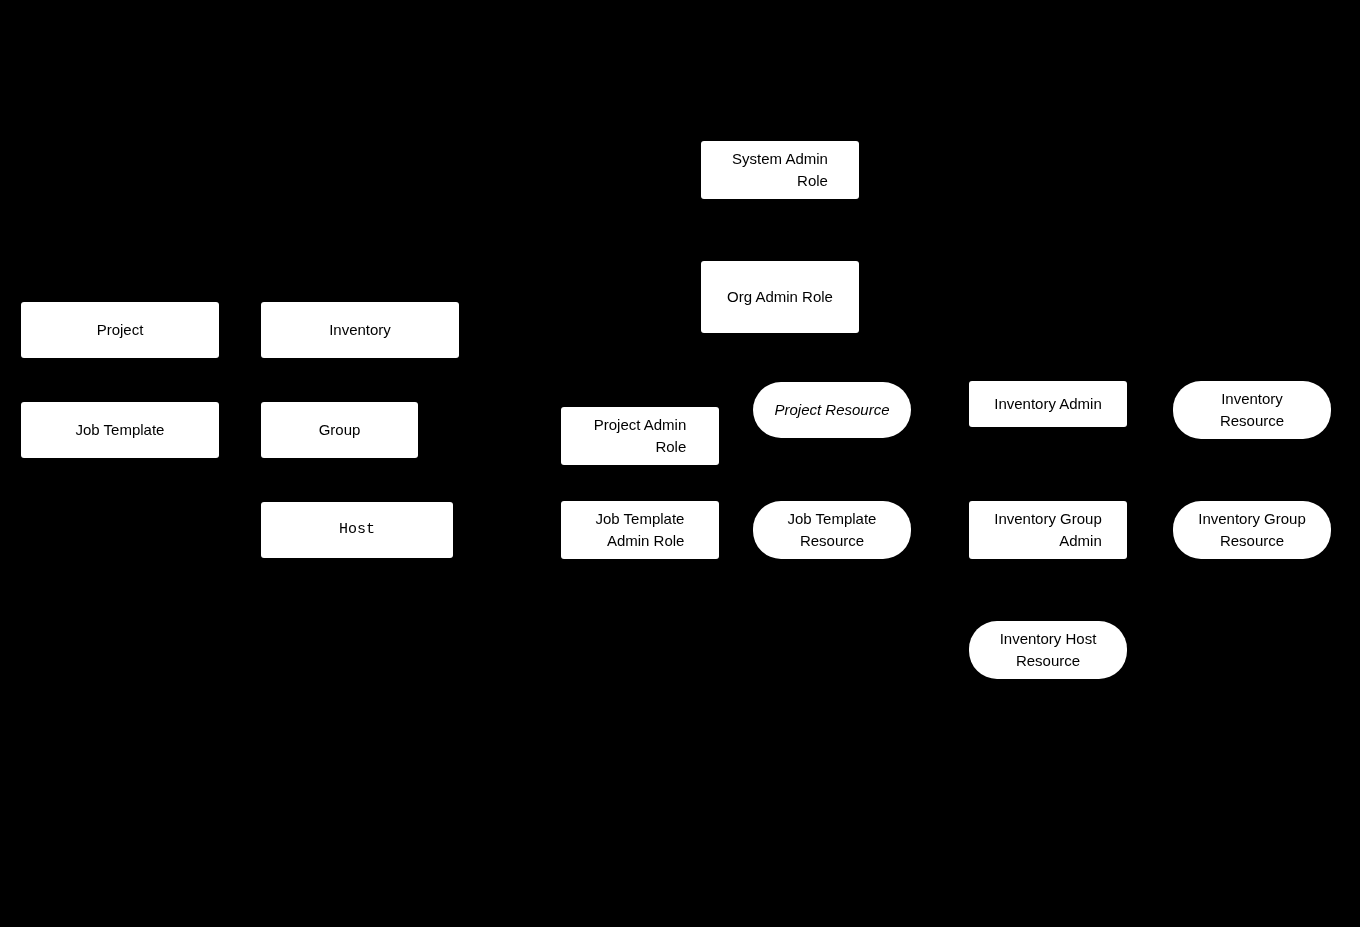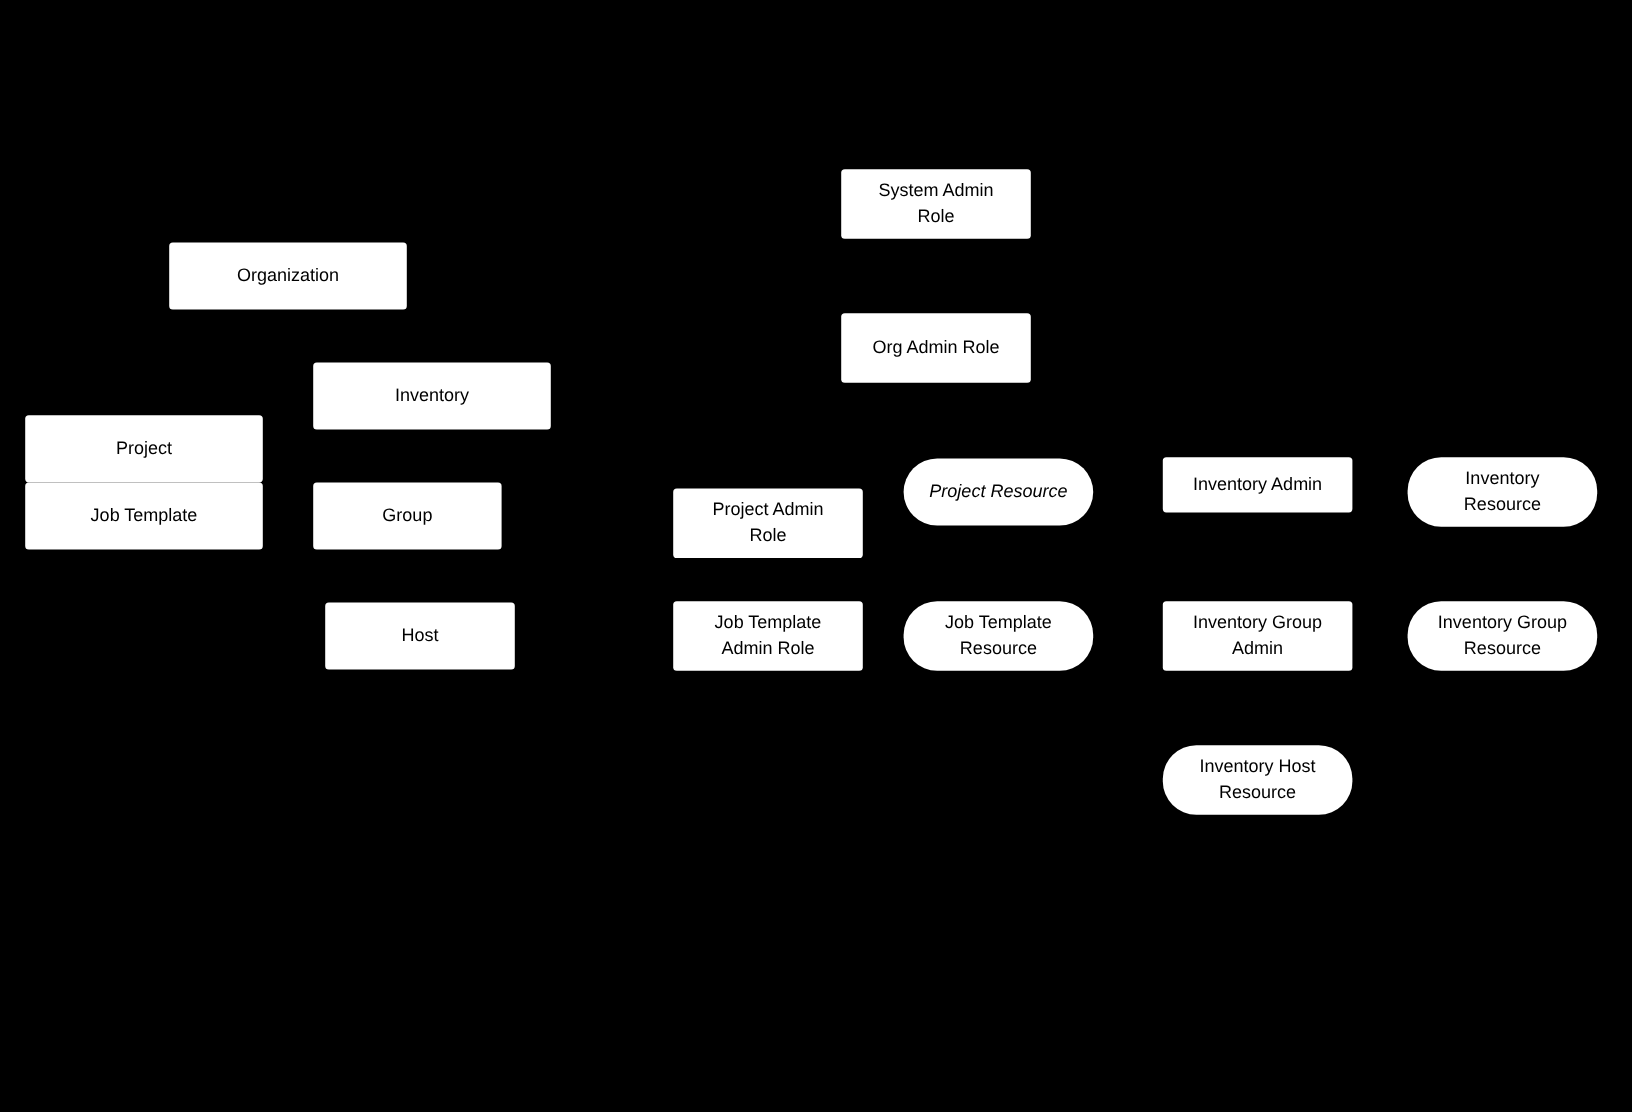--- a/index.html
+++ b/index.html
@@ -26,60 +26,58 @@
     font-size: 15px;
     line-height: 1.45;
     box-sizing: border-box;
     padding: 0 10px;
   }
   .node .lbl {
     white-space: pre-line;
   }
   .node.rect {
     border-radius: 3px;
+    text-align: right;
   }
   .node.pill {
     border-radius: 28px;
   }
 </style>
 </head>
 <body>
 
 <div class="canvas">
 
-  <div class="node rect" style="left:141px; top:202px; width:198px; height:56px;">
-    <span class="lbl">Organization</span>
-  </div>
 
-  <div class="node rect" style="left:21px; top:302px; width:198px; height:56px;margin-top:44px;">
+  <div class="node rect" style="left:21px; top:302px; width:198px; height:56px;">
     <span class="lbl">Project</span>
   </div>
 
   <div class="node rect" style="left:261px; top:302px; width:198px; height:56px;">
     <span class="lbl">Inventory</span>
   </div>
 
   <div class="node rect" style="left:21px; top:402px; width:198px; height:56px;">
     <span class="lbl">Job Template</span>
   </div>
 
   <div class="node rect" style="left:261px; top:402px; width:157px; height:56px;">
     <span class="lbl">Group</span>
   </div>
 
-  <div class="node rect" style="left:271px; top:502px; width:158px; height:56px;">
+  <div class="node rect" style="left:261px; top:502px; width:192px; height:56px;font-family:Liberation Mono, monospace;">
     <span class="lbl">Host</span>
   </div>
 
   <div class="node rect" style="left:701px; top:141px; width:158px; height:58px;">
     <span class="lbl">System Admin
 Role</span>
   </div>
 
-  <div class="node rect" style="left:701px; top:261px; width:158px; height:58px;">
+  <div class="node rect" style="left:701px; top:261px; width:158px; height:72px;">
     <span class="lbl">Org Admin Role</span>
   </div>
 
 
   <div class="node rect" style="left:561px; top:381px; width:158px; height:58px;margin-top:26px;">
     <span class="lbl">Project Admin
 Role</span>
   </div>
 
   <div class="node pill" style="left:753px; top:382px; width:158px; height:56px;font-style:italic;">

